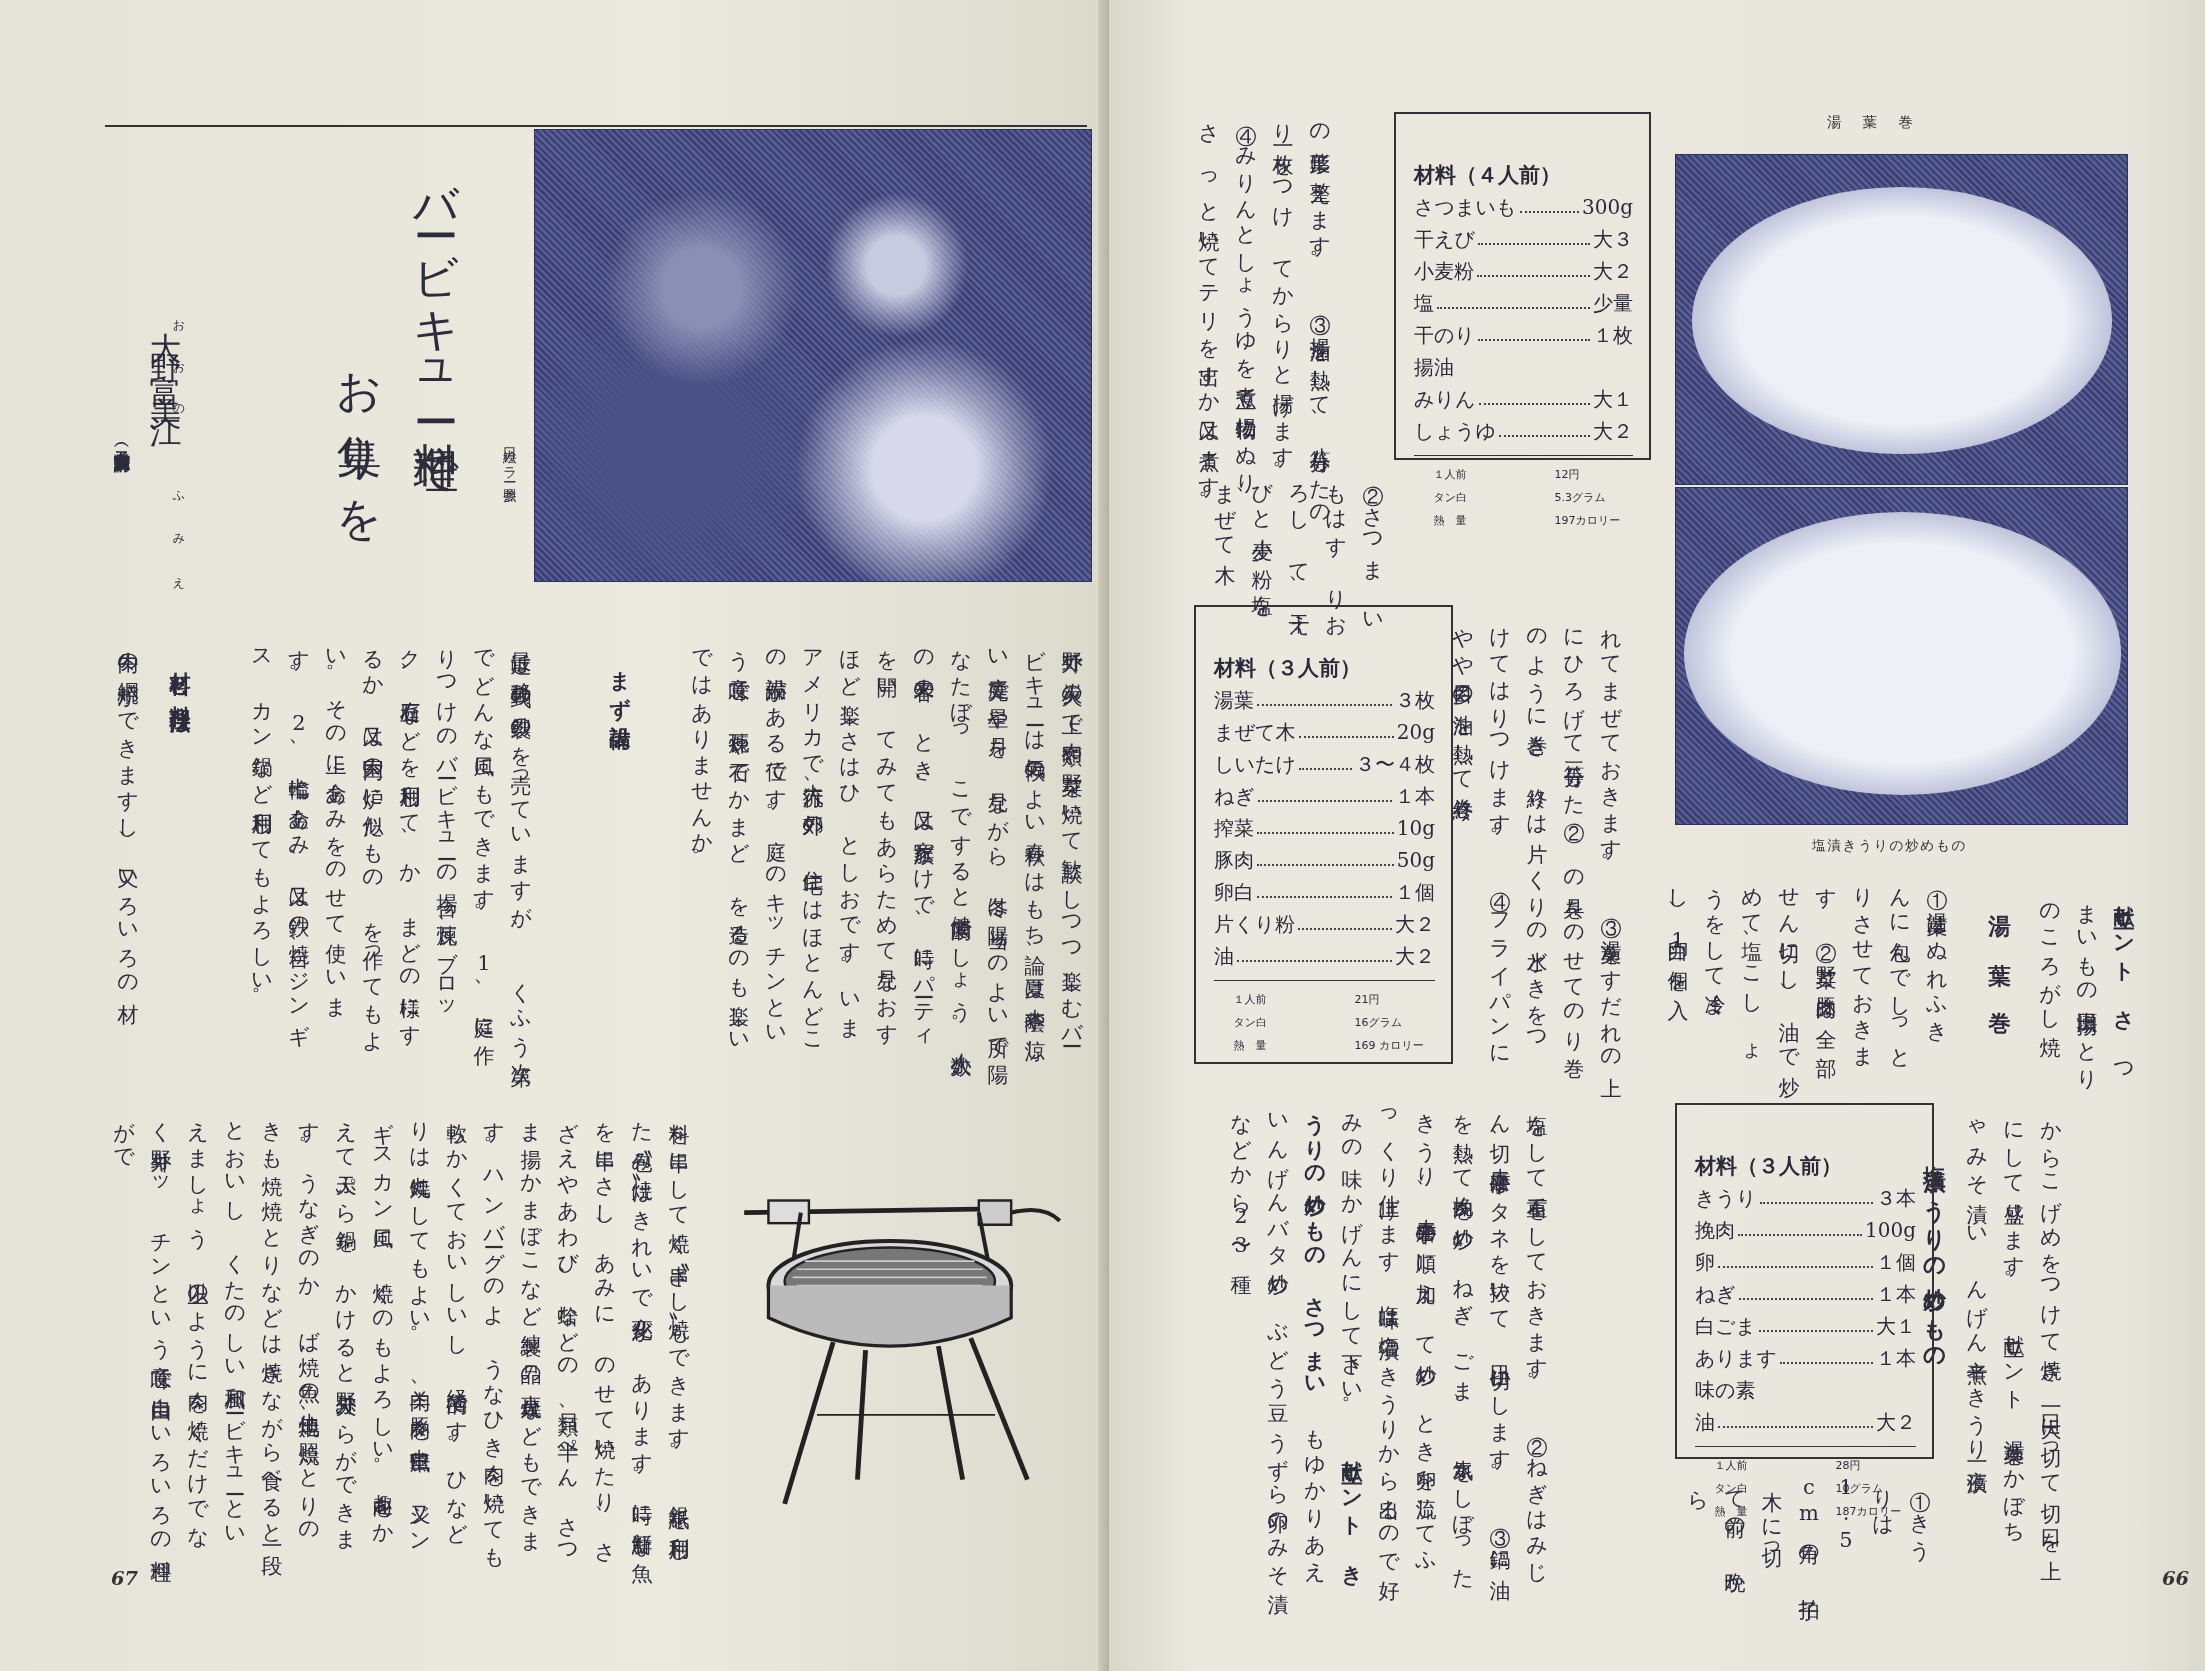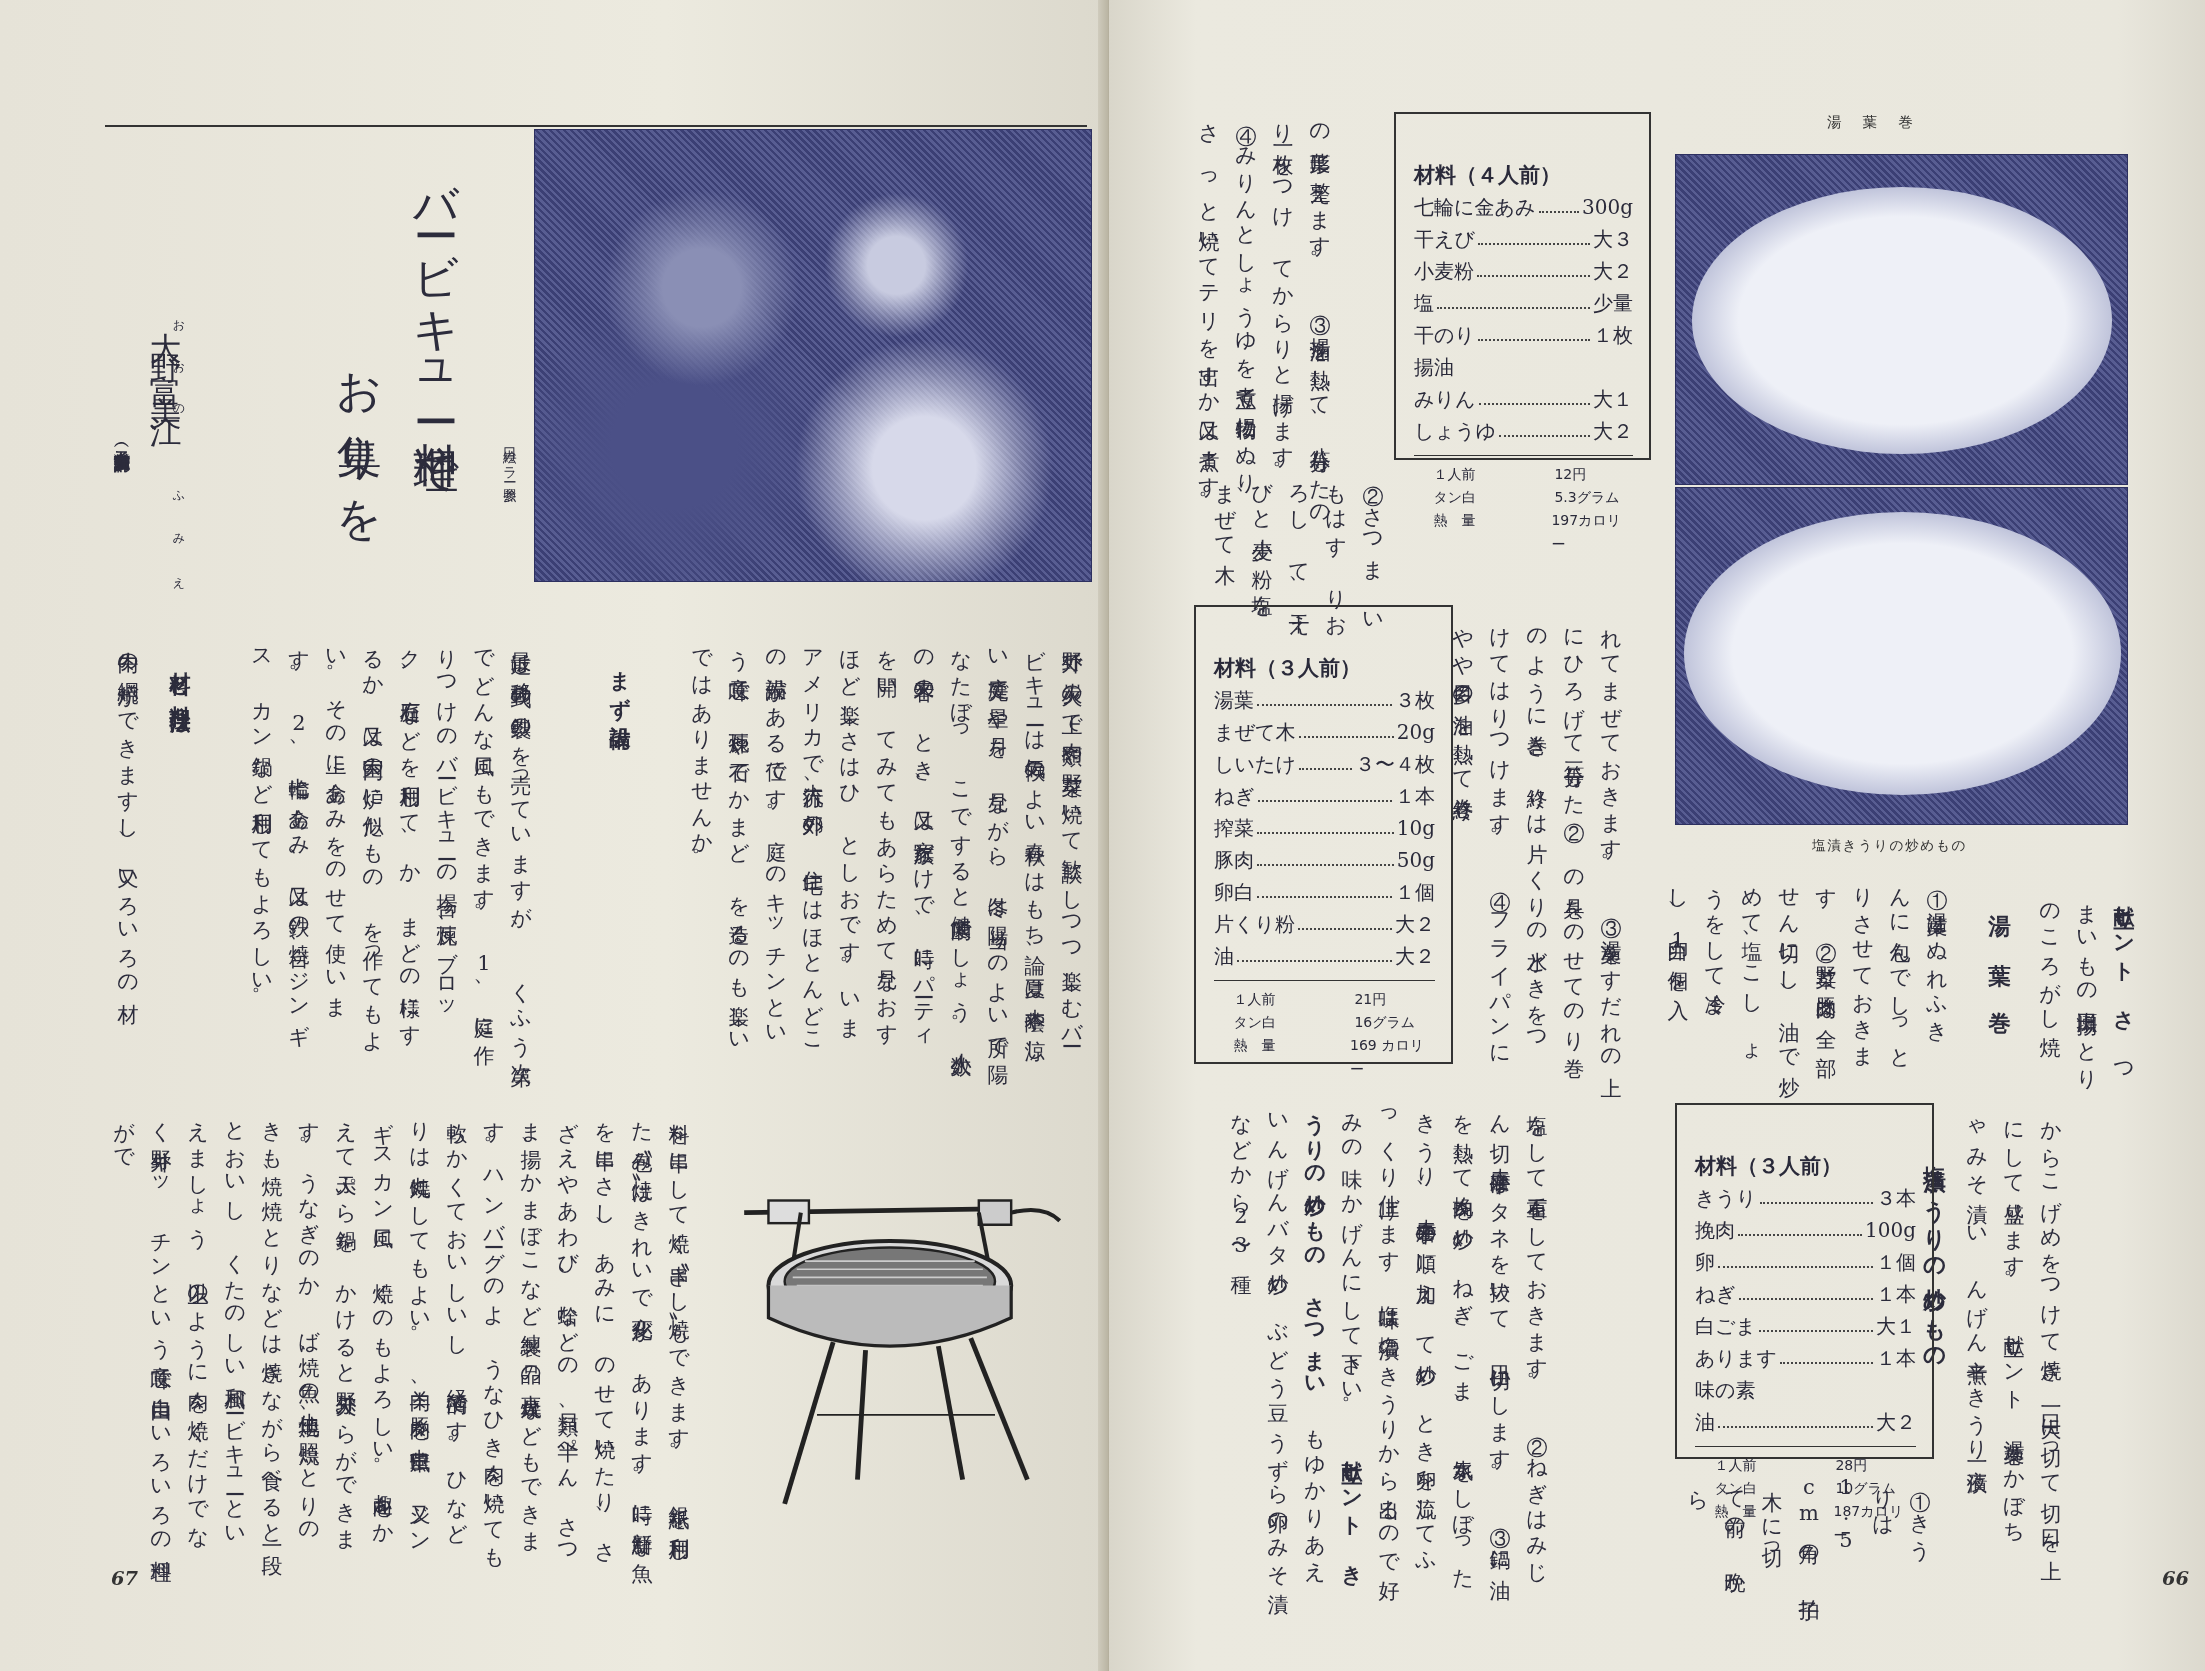--- a/index.html
+++ b/index.html
@@ -26,21 +26,21 @@
     border: 0.8px solid #2d3060; }
   .plate { position: absolute; border-radius: 50%; background: radial-gradient(ellipse at center, #eef0f7 0 55%, #c2c6dc 70%, #6b6f9e 100%); }
 
   .recipe-box { position: absolute; border: 2.4px solid #333; padding: 18px 16px 11.3px 18px; font-size: 20px; line-height: 32px; }
   .recipe-box .rtitle { font-family: "DejaVu Sans", "Liberation Sans", sans-serif; font-weight: bold; font-size: 21px; margin-top: 27px; }
   .recipe-box .row { display: flex; white-space: nowrap; }
   .recipe-box .name { flex: 0 0 auto; }
   .recipe-box .dots { flex: 1 1 auto; border-bottom: 2.4px dotted #444; margin: 0 3.2px 9.7px 3.2px; }
   .recipe-box .qty { flex: 0 0 auto; }
   .recipe-box .sep { border-top: 1.6px solid #333; margin: 8px 0 6.5px 0; }
-  .recipe-box .nut { display: flex; font-family: "DejaVu Sans", "Liberation Sans", sans-serif; font-size: 14px; line-height: 23.4px; padding-left: 19.4px; }
+  .recipe-box .nut { display: flex; font-family: "DejaVu Sans", "Liberation Sans", sans-serif; font-size: 11px; line-height: 23.4px; padding-left: 19.4px; }
   .recipe-box .nut .k { width: 121px; }
   .recipe-box .nut .v { font-weight: normal; }
 
   .caption { position: absolute; font-size: 14.6px; letter-spacing: 3.2px; color: #333; }
   .page-no { position: absolute; font-style: italic; font-size: 19.4px; font-weight: bold; color: #333; }
 
   .grill { position: absolute; }
 </style>
 </head>
 <body>
@@ -147,21 +147,21 @@
       <span>の葉形に整えます。</span>
       <span>③揚油を熱して、八等分したのり一枚をつけ</span>
       <span>てからりと揚げます。</span>
       <span>④みりんとしょうゆを煮立て揚物にぬり、さ</span>
       <span>っと焼いてテリを出すか又は煮ます。</span>
     </div>
 
     <div class="recipe-box" style="left:285px; top:112px; width:257px; height:348px;">
       <div class="rtitle">材料（４人前）</div>
       <div class="row">
-          <span class="name">七輪に金あみ</span>
+          <span class="name">さつまいも</span>
           <span class="dots"></span>
           <span class="qty">300g</span>
         </div>
       <div class="row">
           <span class="name">干えび</span>
           <span class="dots"></span>
           <span class="qty">大３</span>
         </div>
       <div class="row">
           <span class="name">小麦粉</span>

